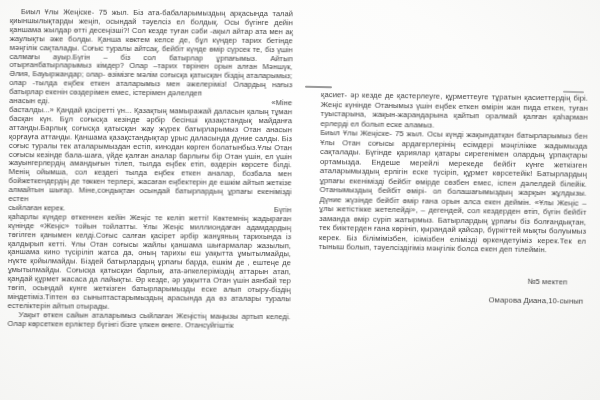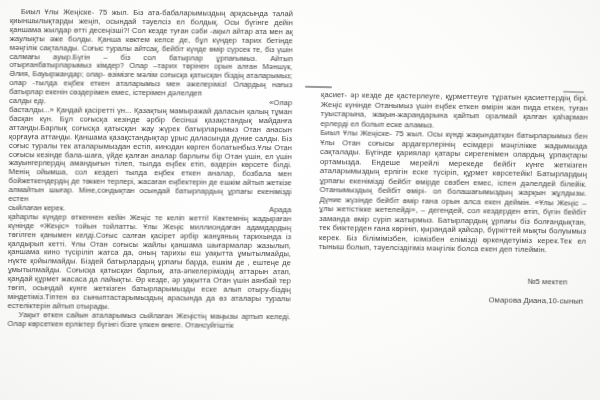--- a/index.html
+++ b/index.html
@@ -75,27 +75,27 @@
   }
 </style>
 </head>
 <body>
 
 <div class="photo">
 
   <div class="page page-left">
     <p class="para indent">Биыл Ұлы Жеңіске- 75 жыл. Біз ата-бабаларымыздың арқасында талай қиыншылықтарды жеңіп, осындай тәуелсіз ел болдық. Осы бүгінге дейін қаншама жылдар өтті десеңізші?! Сол кезде туған сәби -ақыл айтар ата мен ақ жаулықты әже болды. Қанша көктем келсе де, бұл күндер тарих бетінде мәңгілік сақталады. Соғыс туралы айтсақ, бейбіт күнде өмір сүрсек те, біз үшін салмағы ауыр.Бүгін – біз сол батырлар ұрпағымыз. Айтып отырғанбатырларымыз кімдер? Олар –тарих төрінен орын алған Мәншүк, Әлия, Бауыржандар; олар- өзімізге мәлім соғысқа қатысқан біздің аталарымыз; олар -тылда еңбек еткен аталарымыз мен әжелеріміз! Олардың нағыз батырлар екенін сөздерімен емес, істерімен дәлелдеп</p>
     <div class="split-line">
-      <span>салды еді.</span>
-      <span>«Олар</span>
+      <span>анасын еді.</span>
+      <span>«Міне</span>
     </div>
     <p class="para">басталды...» Қандай қасіретті үн... Қазақтың мамыражай даласын қалың тұман басқан күн. Бұл соғысқа кезінде әрбір бесінші қазақстандық майданға аттанды.Барлық соғысқа қатысқан жау жүрек батырларымыз Отан анасын қорғауға аттанды. Қаншама қазақстандықтар ұрыс даласында дүние салды. Біз соғыс туралы тек аталарымыздан естіп, кинодан көрген болатынбыз.Ұлы Отан соғысы кезінде бала-шаға, үйде қалған аналар барлығы бір Отан үшін, ел үшін жауынгерлердің амандығын тілеп, тылда еңбек етіп, өздерін көрсете білді. Менің ойымша, сол кездегі тылда еңбек еткен аналар, бозбала мен бойжеткендердің де төккен терлері, жасаған еңбектерін де ешкім айтып жеткізе алмайтын шығар. Міне,сондықтан осындай батырлардың ұрпағы екенімізді естен</p>
     <div class="split-line">
       <span>сыйлаған керек.</span>
-      <span>Арада</span>
+      <span>Бүгін</span>
     </div>
     <p class="para">қаһарлы күндер өткеннен кейін Жеңіс те келіп жетті! Көктемнің жадыраған күнінде «Жеңіс» тойын тойлатты. Ұлы Жеңіс миллиондаған адамдардың төгілген қанымен келді.Соғыс салған қасірет әрбір жанұяның тарихында із қалдырып кетті. Ұлы Отан соғысы жайлы қаншама шығармалар жазылып, қаншама кино түсіріліп жатса да, оның тарихы еш уақытта ұмытылмайды, нүкте қойылмайды. Біздей батырлардың ұрпағы барда, ешкім де , ештеңе де ұмытылмайды. Соғысқа қатысқан барлық, ата-әпкелеріміздің аттарын атап, қандай құрмет жасаса да лайықты. Әр кезде, әр уақытта Отан үшін аянбай тер төгіп, осындай күнге жеткізген батырларымызды еске алып отыру-біздің міндетіміз.Тіптен өз сыныптастарымыздың арасында да өз аталары туралы естеліктерін айтып отырады.</p>
     <p class="para indent">Уақыт өткен сайын аталарымыз сыйлаған Жеңістің маңызы артып келеді. Олар көрсеткен ерліктер бүгінгі бізге үлкен өнеге. Отансүйгіштік</p>
   </div>
 
   <div class="page page-right">
     <p class="para">қасиет- әр кезде де қастерлеуге, құрметтеуге тұратын қасиеттердің бірі. Жеңіс күнінде Отанымыз үшін еңбек еткен өмірін жан пида еткен, туған туыстарына, жақын-жарандарына қайтып оралмай қалған қаһарман ерлерді ел болып еске аламыз.</p>
     <p class="para">Биыл Ұлы Жеңіске- 75 жыл. Осы күнді жақындатқан батырларымыз бен Ұлы Отан соғысы ардагерлерінің есімдері мәңгілікке жадымызда сақталады. Бүгінде қариялар қатары сирегенімен олардың ұрпақтары ортамызда. Ендеше мерейлі мерекеде бейбіт күнге жеткізген аталарымыздың ерлігін еске түсіріп, құрмет көрсетейік! Батырлардың ұрпағы екенімізді бейбіт өмірде сөзбен емес, іспен дәлелдей білейік. Отанымыздың бейбіт өмірі- ол болашағымыздың жарқын жұлдызы. Дүние жүзінде бейбіт өмір ғана орын алса екен деймін. «Ұлы Жеңіс – ұлы жетістікке жетелейді», – дегендей, сол кездерден өтіп, бүгін бейбіт заманда өмір сүріп жатырмыз. Батырлардың ұрпағы біз болғандықтан, тек биіктерден ғана көрініп, қырандай қайсар, бүркіттей мықты болуымыз керек. Біз білімімізбен, ісімізбен елімізді өркендетуіміз керек.Тек ел тыныш болып, тәуелсіздігіміз мәңгілік болса екен деп тілеймін.</p>
     <div class="signature">
       <p class="para sig-school">№5 мектеп</p>

